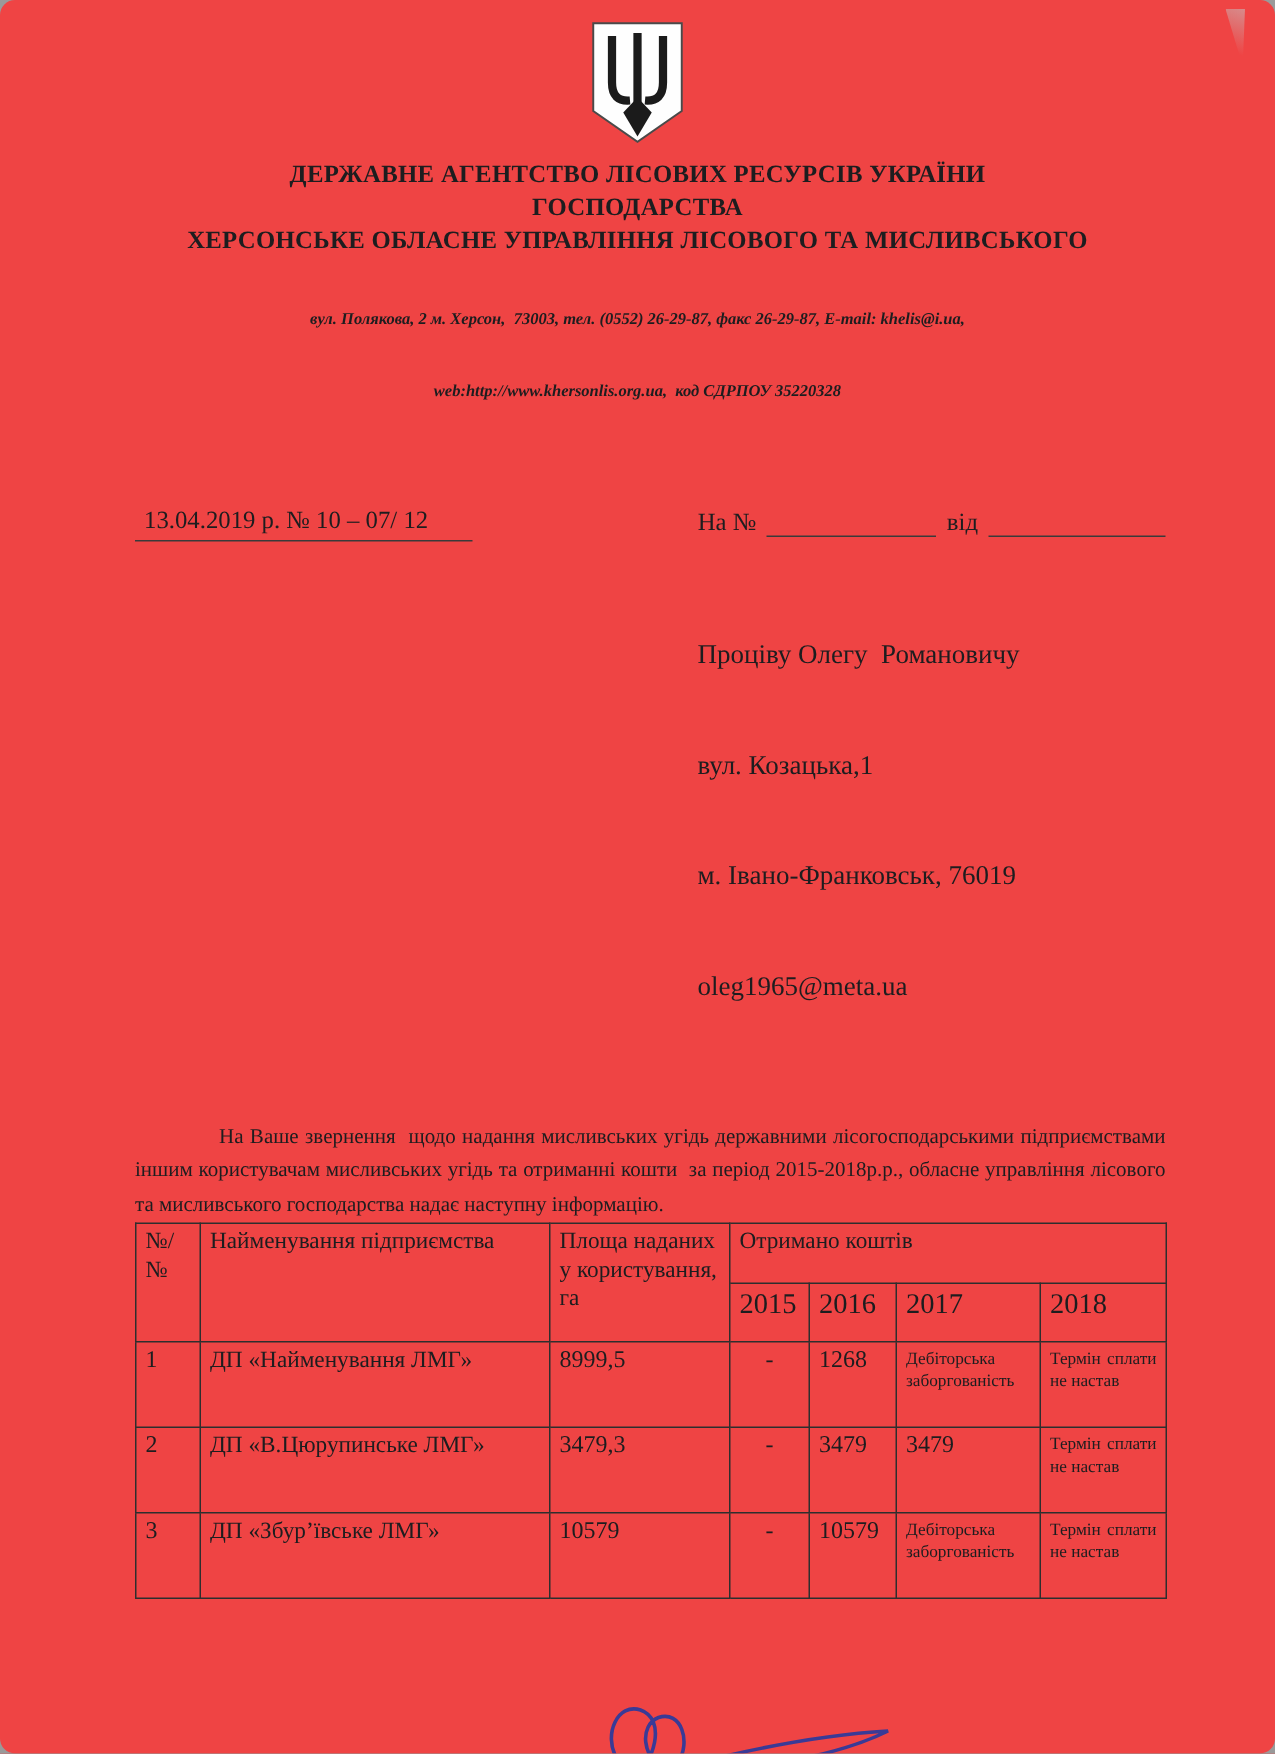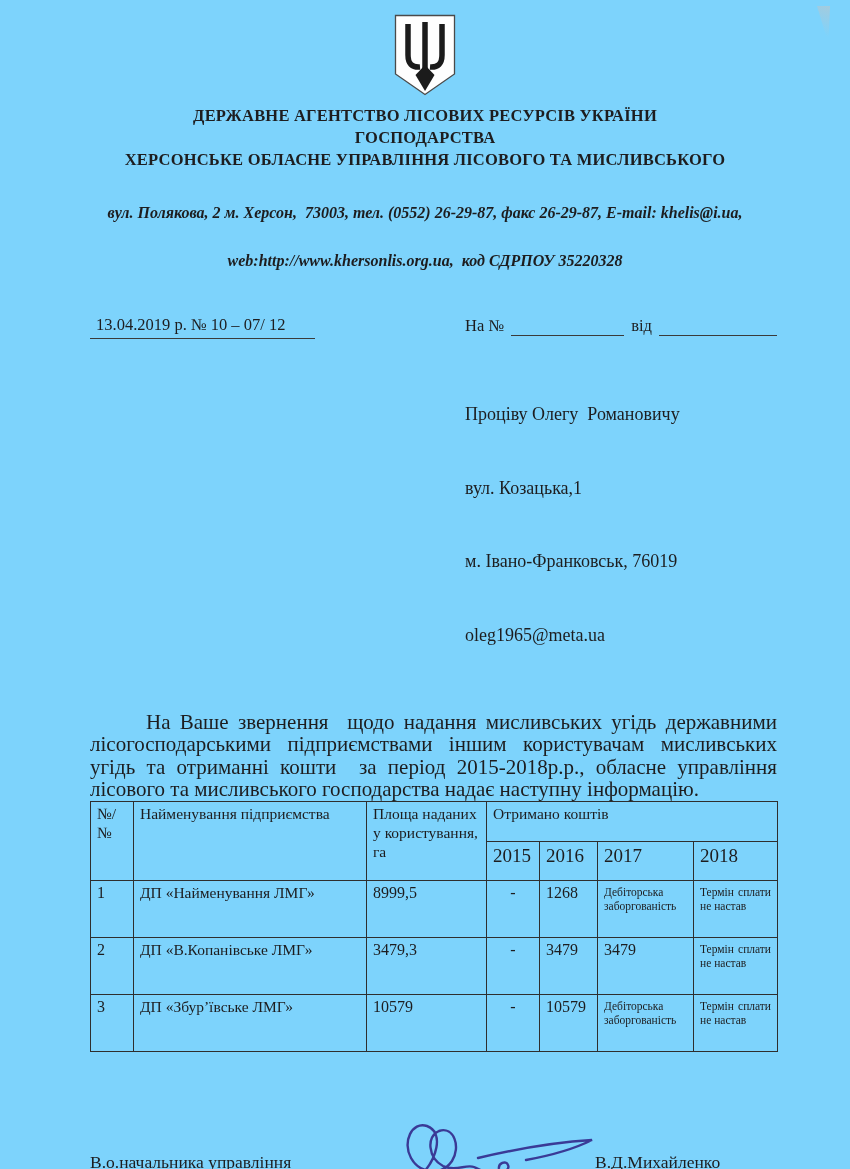--- a/index.html
+++ b/index.html
@@ -1,52 +1,52 @@
 <!DOCTYPE html>
 <html lang="uk"><head>
 <meta charset="utf-8">
 <style>
   html,body{margin:0;padding:0;background:#9a9a9a;}
   .page{
     width:850px;height:1169px;margin:0 auto;position:relative;
-    background:#7dd3fc;color:#1d1d1f;overflow:hidden;
+    background:#ef4444;color:#1d1d1f;overflow:hidden;
     font-family:"Liberation Serif","DejaVu Serif",serif;
-    box-sizing:border-box;padding-top:13px;
+    box-sizing:border-box;padding-top:13px;border-radius:10px;
   }
   .scan-artifact{
     position:absolute;top:6px;right:20px;width:13px;height:38px;
     background:linear-gradient(200deg,#c4c4c4 0%,rgba(255,255,255,0) 75%);
     clip-path:polygon(100% 0,0 0,88% 100%);opacity:.55;
   }
   .emblem{display:block;margin:0 auto;width:64px;height:84px;}
   .agency{
     text-align:center;font-weight:bold;font-size:16.5px;line-height:22px;
     margin-top:8px;letter-spacing:.2px;
   }
   .address{
     text-align:center;font-weight:bold;font-style:italic;
-    font-size:16px;line-height:16px;margin-top:2px;white-space:pre-wrap;
+    font-size:11px;line-height:16px;margin-top:2px;white-space:pre-wrap;
   }
   .content{margin:0 73px 0 90px;}
   .ref-row{
     display:flex;justify-content:space-between;align-items:flex-end;
-    margin-top:14px;font-size:16.5px;
+    margin-top:36px;font-size:16.5px;
   }
   .ref-out{border-bottom:1.4px solid #3a3a3a;padding:0 30px 3px 6px;}
   .ref-in{display:flex;align-items:flex-end;column-gap:7px;padding-bottom:3px;}
   .blank{display:inline-block;border-bottom:1.4px solid #3a3a3a;height:15px;}
   .blank-1{width:113px;}
   .blank-2{width:118px;}
   .recipient{
     margin-left:375px;margin-top:14px;font-size:18px;line-height:24.5px;
     white-space:pre-wrap;
     font-family:Liberation Serif, serif;
   }
   .body-par{
-    margin-top:15px;font-size:21px;line-height:22.4px;
+    margin-top:30px;font-size:14px;line-height:22.4px;
     text-align:justify;text-indent:56px;white-space:pre-wrap;
   }
   table.info{
     width:687px;border-collapse:collapse;table-layout:fixed;margin-top:0;
   }
   table.info th,table.info td{
     border:1.5px solid #2e2e2e;vertical-align:top;text-align:left;
     font-weight:normal;padding:2px 6px 3px 6px;font-size:15.5px;line-height:19px;
     overflow:hidden;
   }
@@ -138,21 +138,21 @@
           <td class="num-val">1</td>
           <td>ДП «Найменування ЛМГ»</td>
           <td class="area-val">8999,5</td>
           <td class="dash">-</td>
           <td class="money-val">1268</td>
           <td class="small-cell">Дебіторська заборгованість</td>
           <td class="small-cell">Термін сплати не настав</td>
         </tr>
         <tr class="data-row">
           <td class="num-val">2</td>
-          <td>ДП «В.Копанівське ЛМГ»</td>
+          <td>ДП «В.Цюрупинське ЛМГ»</td>
           <td class="area-val">3479,3</td>
           <td class="dash">-</td>
           <td class="money-val">3479</td>
           <td class="money-val">3479</td>
           <td class="small-cell">Термін сплати не настав</td>
         </tr>
         <tr class="data-row">
           <td class="num-val">3</td>
           <td>ДП «Збур’ївське ЛМГ»</td>
           <td class="area-val">10579</td>

